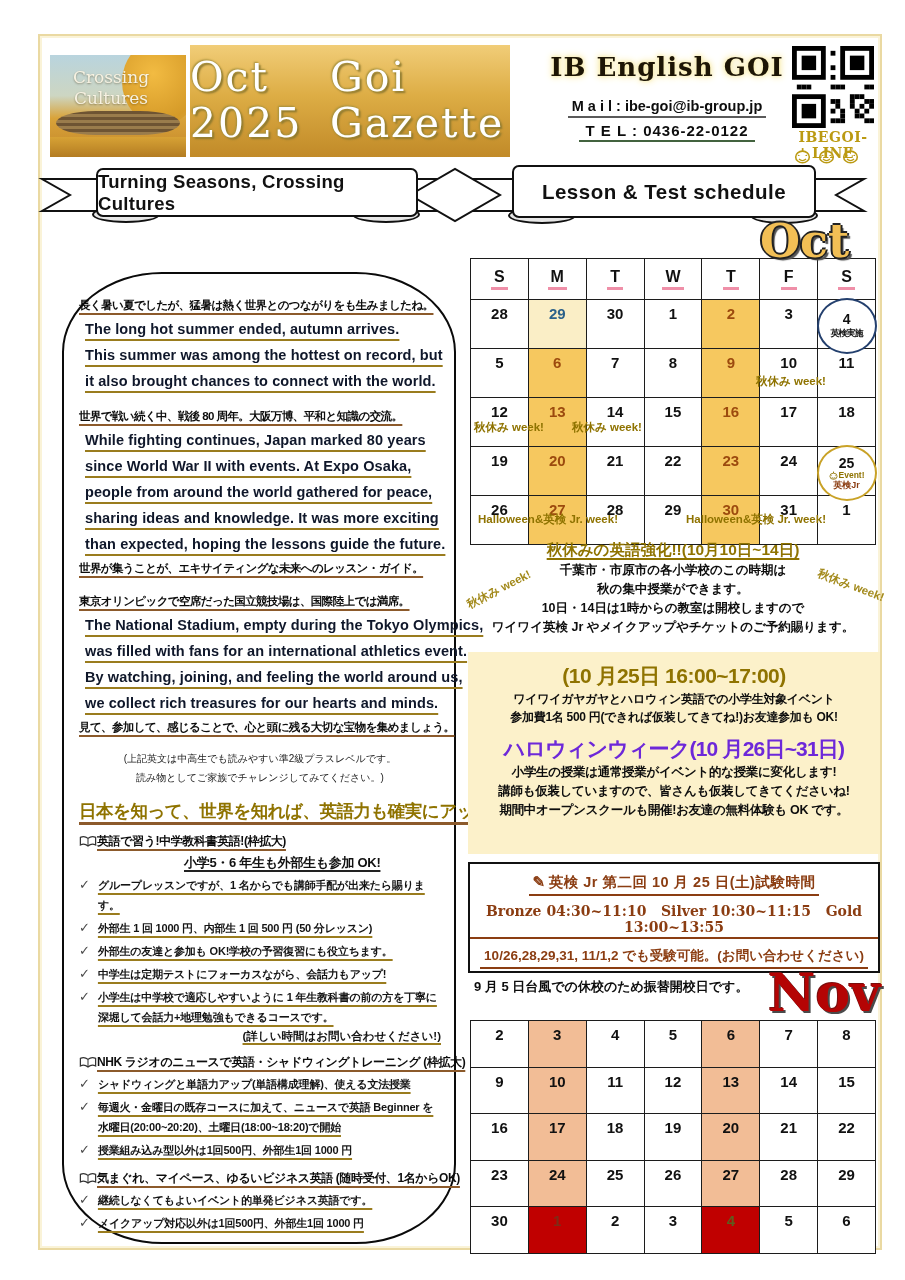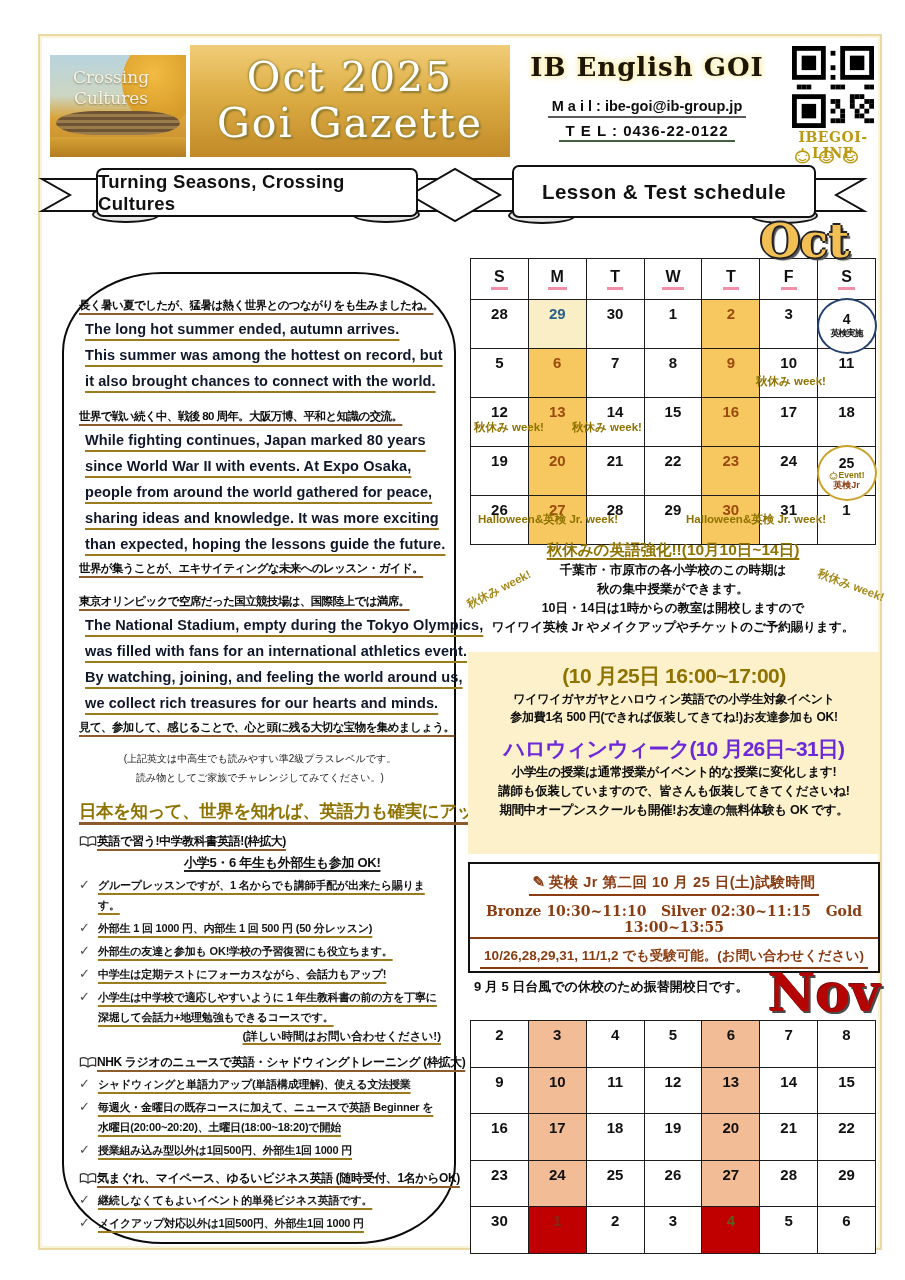--- a/index.html
+++ b/index.html
@@ -14,24 +14,24 @@
   .photo .tree{position:absolute;right:-14px;top:-16px;width:78px;height:86px;border-radius:50%;
          background:radial-gradient(circle at 40% 40%,#f2bb42,#d59a28 70%,rgba(213,154,40,0));}
   .photo .stadium{position:absolute;left:6px;bottom:22px;width:124px;height:24px;border-radius:45%/70%;
          background:repeating-linear-gradient(180deg,#6e5433 0 3px,#9a7c4c 3px 6px);}
   .photo .grass{position:absolute;left:0;bottom:0;width:100%;height:20px;
          background:linear-gradient(180deg,#d7a235,#b37c22);}
   .photo-caption{position:absolute;left:0;right:14px;top:12px;text-align:center;color:#f7f2e2;
          font-family:"DejaVu Serif",serif;font-size:17px;line-height:1.25;text-shadow:0 1px 2px rgba(60,40,0,.45);}
   .masthead{position:absolute;left:190px;top:45px;width:320px;height:112px;
          background:linear-gradient(180deg,#f1cd78 0%,#ddad45 45%,#c18a28 100%);
-         display:flex;flex-direction:column;justify-content:center;align-items:center;}
+         display:flex;flex-direction:row;justify-content:center;align-items:center;}
   .masthead .t{font-family:"DejaVu Serif",serif;font-size:41px;line-height:1.12;color:#fff;letter-spacing:2px;
          text-shadow:0 0 2px #a8923e,2px 2px 2px #8d7930,-1px -1px 2px #a8923e;}
-  .contact{position:absolute;left:516px;top:52px;width:262px;text-align:center;}
+  .contact{position:absolute;left:536px;top:52px;width:262px;text-align:center;}
   .org{font-family:"DejaVu Serif",serif;font-weight:bold;font-size:26px;color:#1d1505;letter-spacing:1px;
        text-shadow:0 0 6px #f8ecae,0 0 10px #f8ecae,0 0 3px #f8ecae;}
   .mail{display:inline-block;margin-top:16px;font-size:14.5px;font-weight:bold;color:#0d0d0d;
         border-bottom:2px solid #5a5a5a;padding:0 4px 2px;}
   .tel{display:inline-block;margin-top:4px;font-size:15px;font-weight:bold;color:#0d0d0d;letter-spacing:1px;
        border-bottom:2px solid #43633f;padding:0 6px 1px;}
   .qr{position:absolute;left:792px;top:46px;width:82px;height:82px;}
   .line-label{position:absolute;left:778px;top:129px;width:110px;text-align:center;
         font-family:"DejaVu Serif",serif;font-weight:bold;font-size:14px;color:#bb9a12;letter-spacing:.5px;}
   .pumpkin-trio{position:absolute;left:794px;top:147px;display:flex;gap:7px;color:#bb9a12;}
@@ -515,21 +515,21 @@
     <div class="hallo-week">ハロウィンウィーク(10 月26日~31日)</div>
     <div class="hallo-wline">小学生の授業は通常授業がイベント的な授業に変化します!</div>
     <div class="hallo-wline">講師も仮装していますので、皆さんも仮装してきてくださいね!</div>
     <div class="hallo-wline">期間中オープンスクールも開催!お友達の無料体験も OK です。</div>
   </div>
 
   <div class="eiken">
     <div>
       <span class="eiken-line ek1"><span class="pencil">✎</span><span>英検 Jr 第二回 10 月 25 日(土)試験時間</span></span>
     </div>
-    <div><span class="eiken-line ek2">Bronze 10:30~11:10   Silver 02:30~11:15   Gold 13:00~13:55</span></div>
+    <div><span class="eiken-line ek2">Bronze 04:30~11:10   Silver 10:30~11:15   Gold 13:00~13:55</span></div>
     <div><span class="eiken-line ek3">10/26,28,29,31, 11/1,2 でも受験可能。(お問い合わせください)</span></div>
   </div>
 
   <div class="nov-note">
     <div>9 月 5 日台風での休校のため振替開校日です。</div>
   </div>
   <div class="nov-word">Nov</div>
   <div class="cal nov-cal">
     <table class="caltab">
       <tbody id="nov-body">

